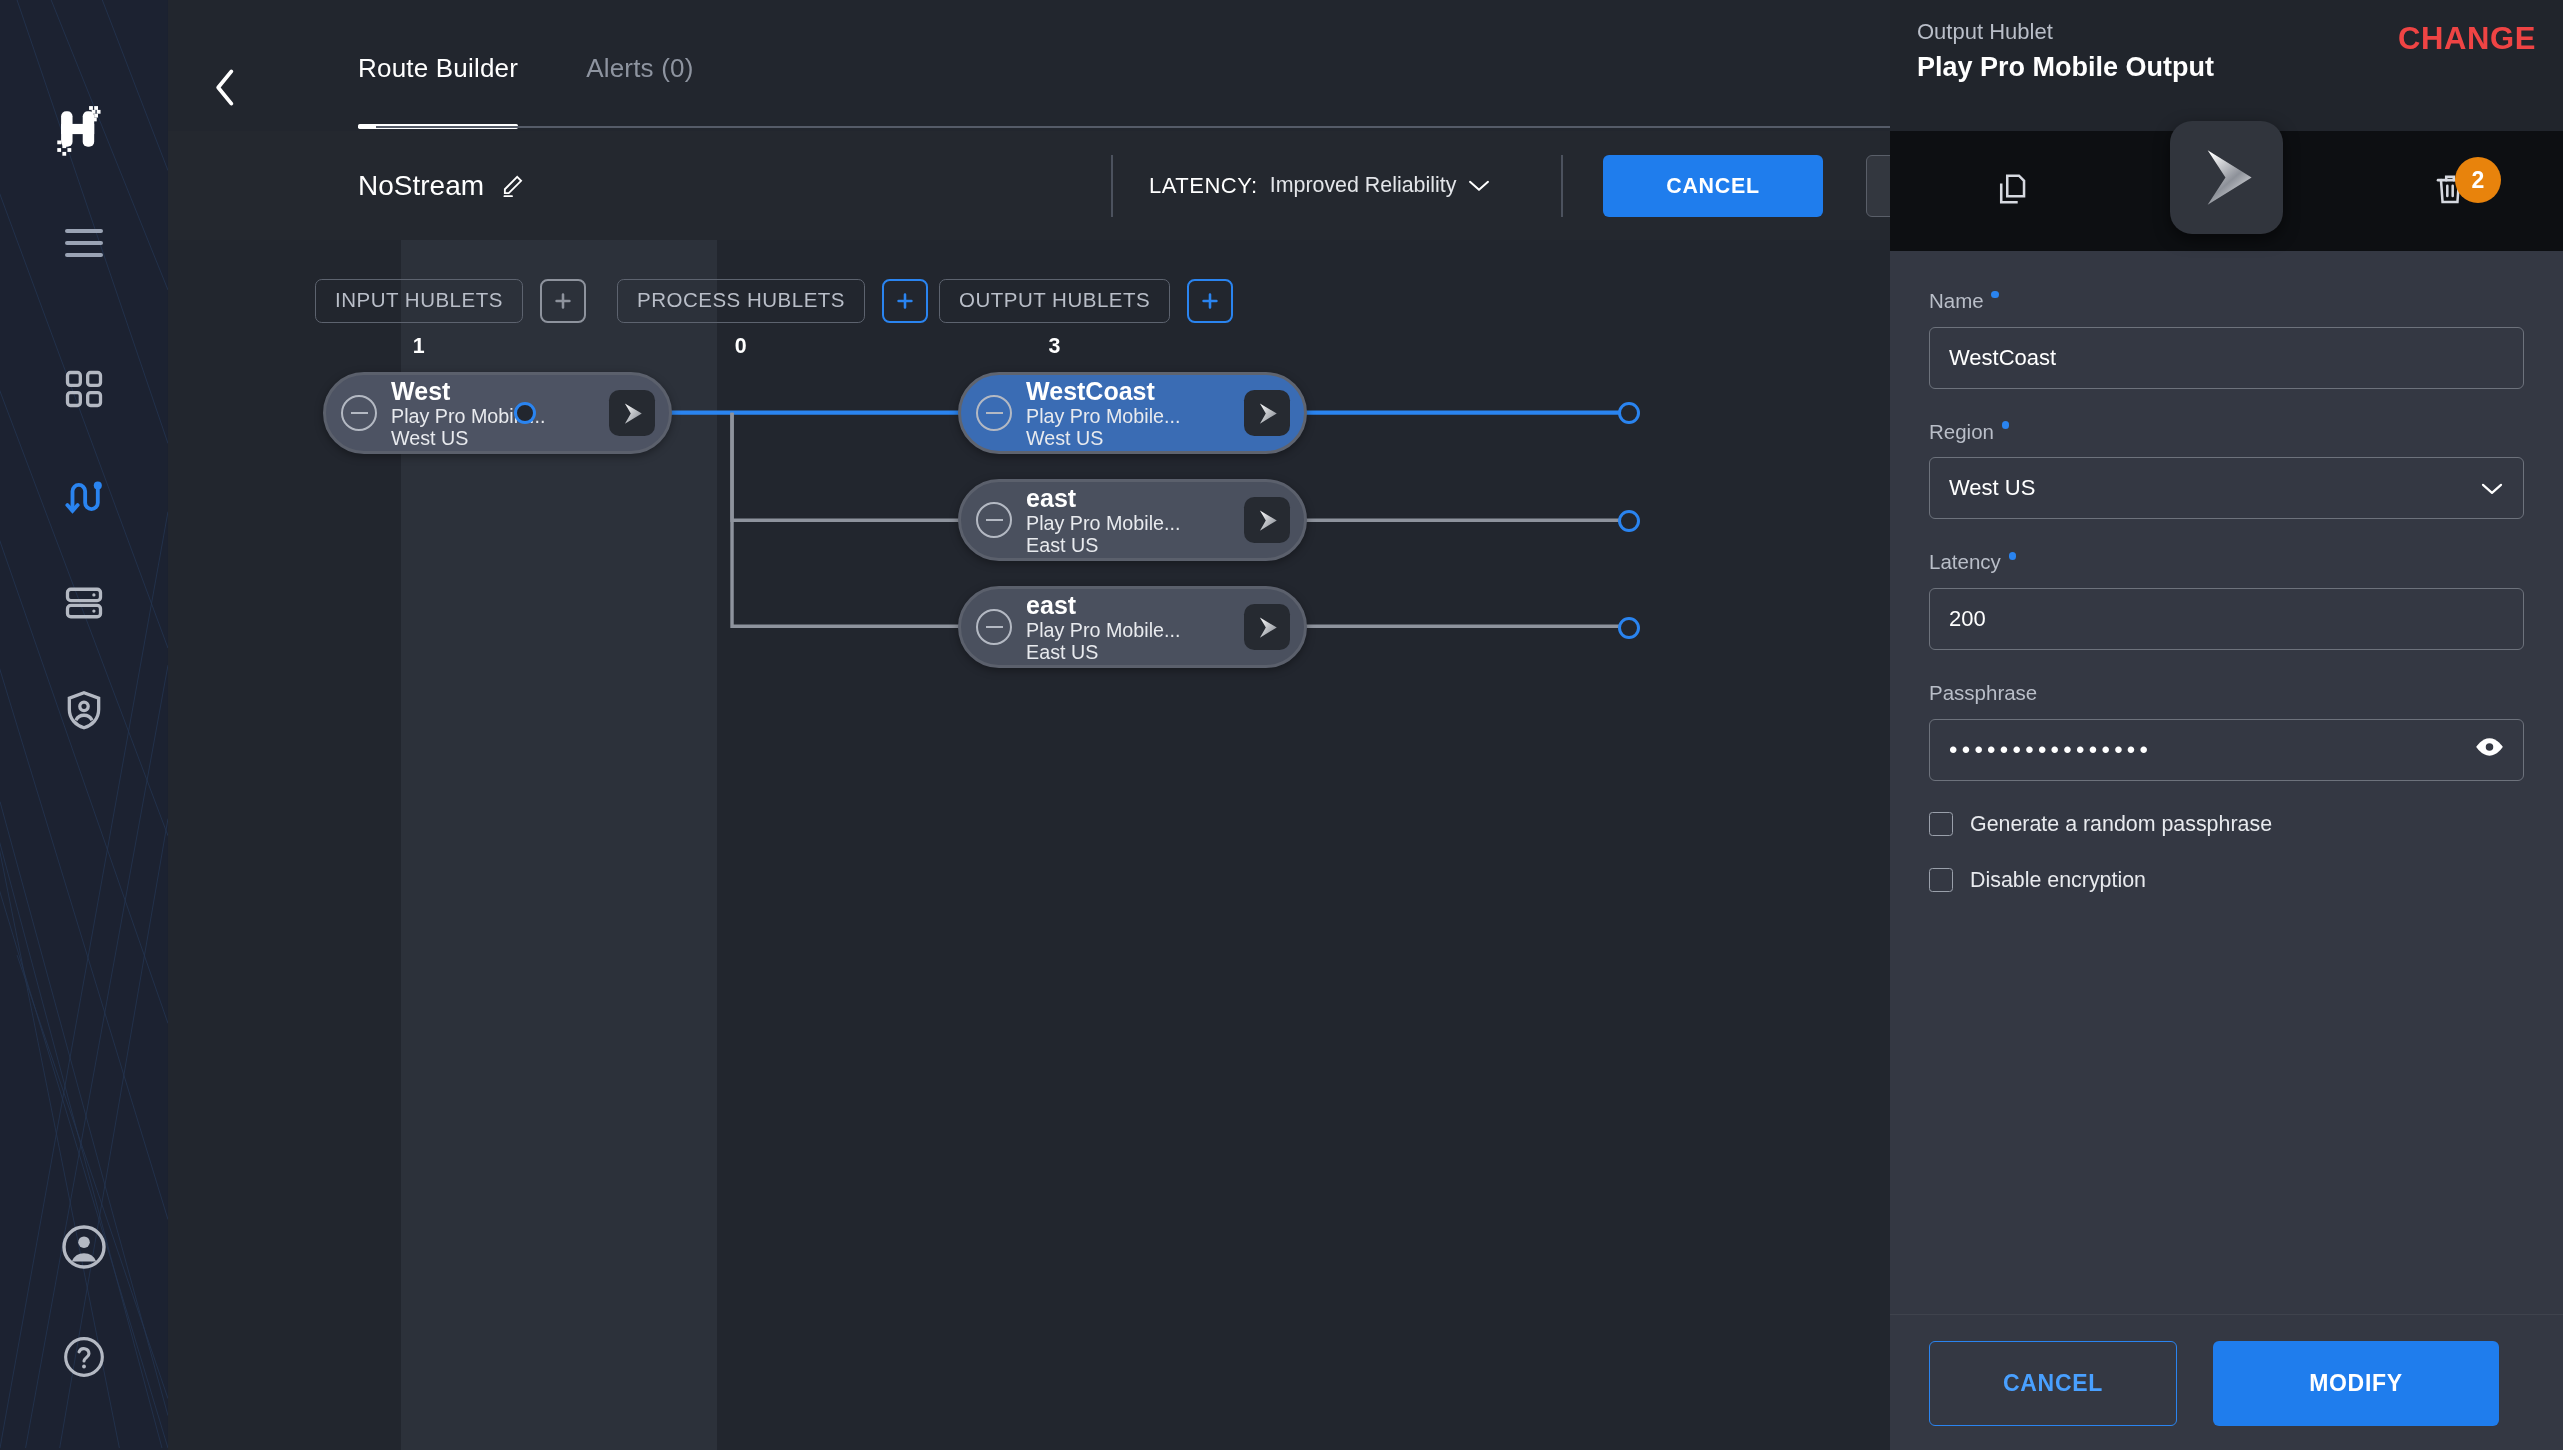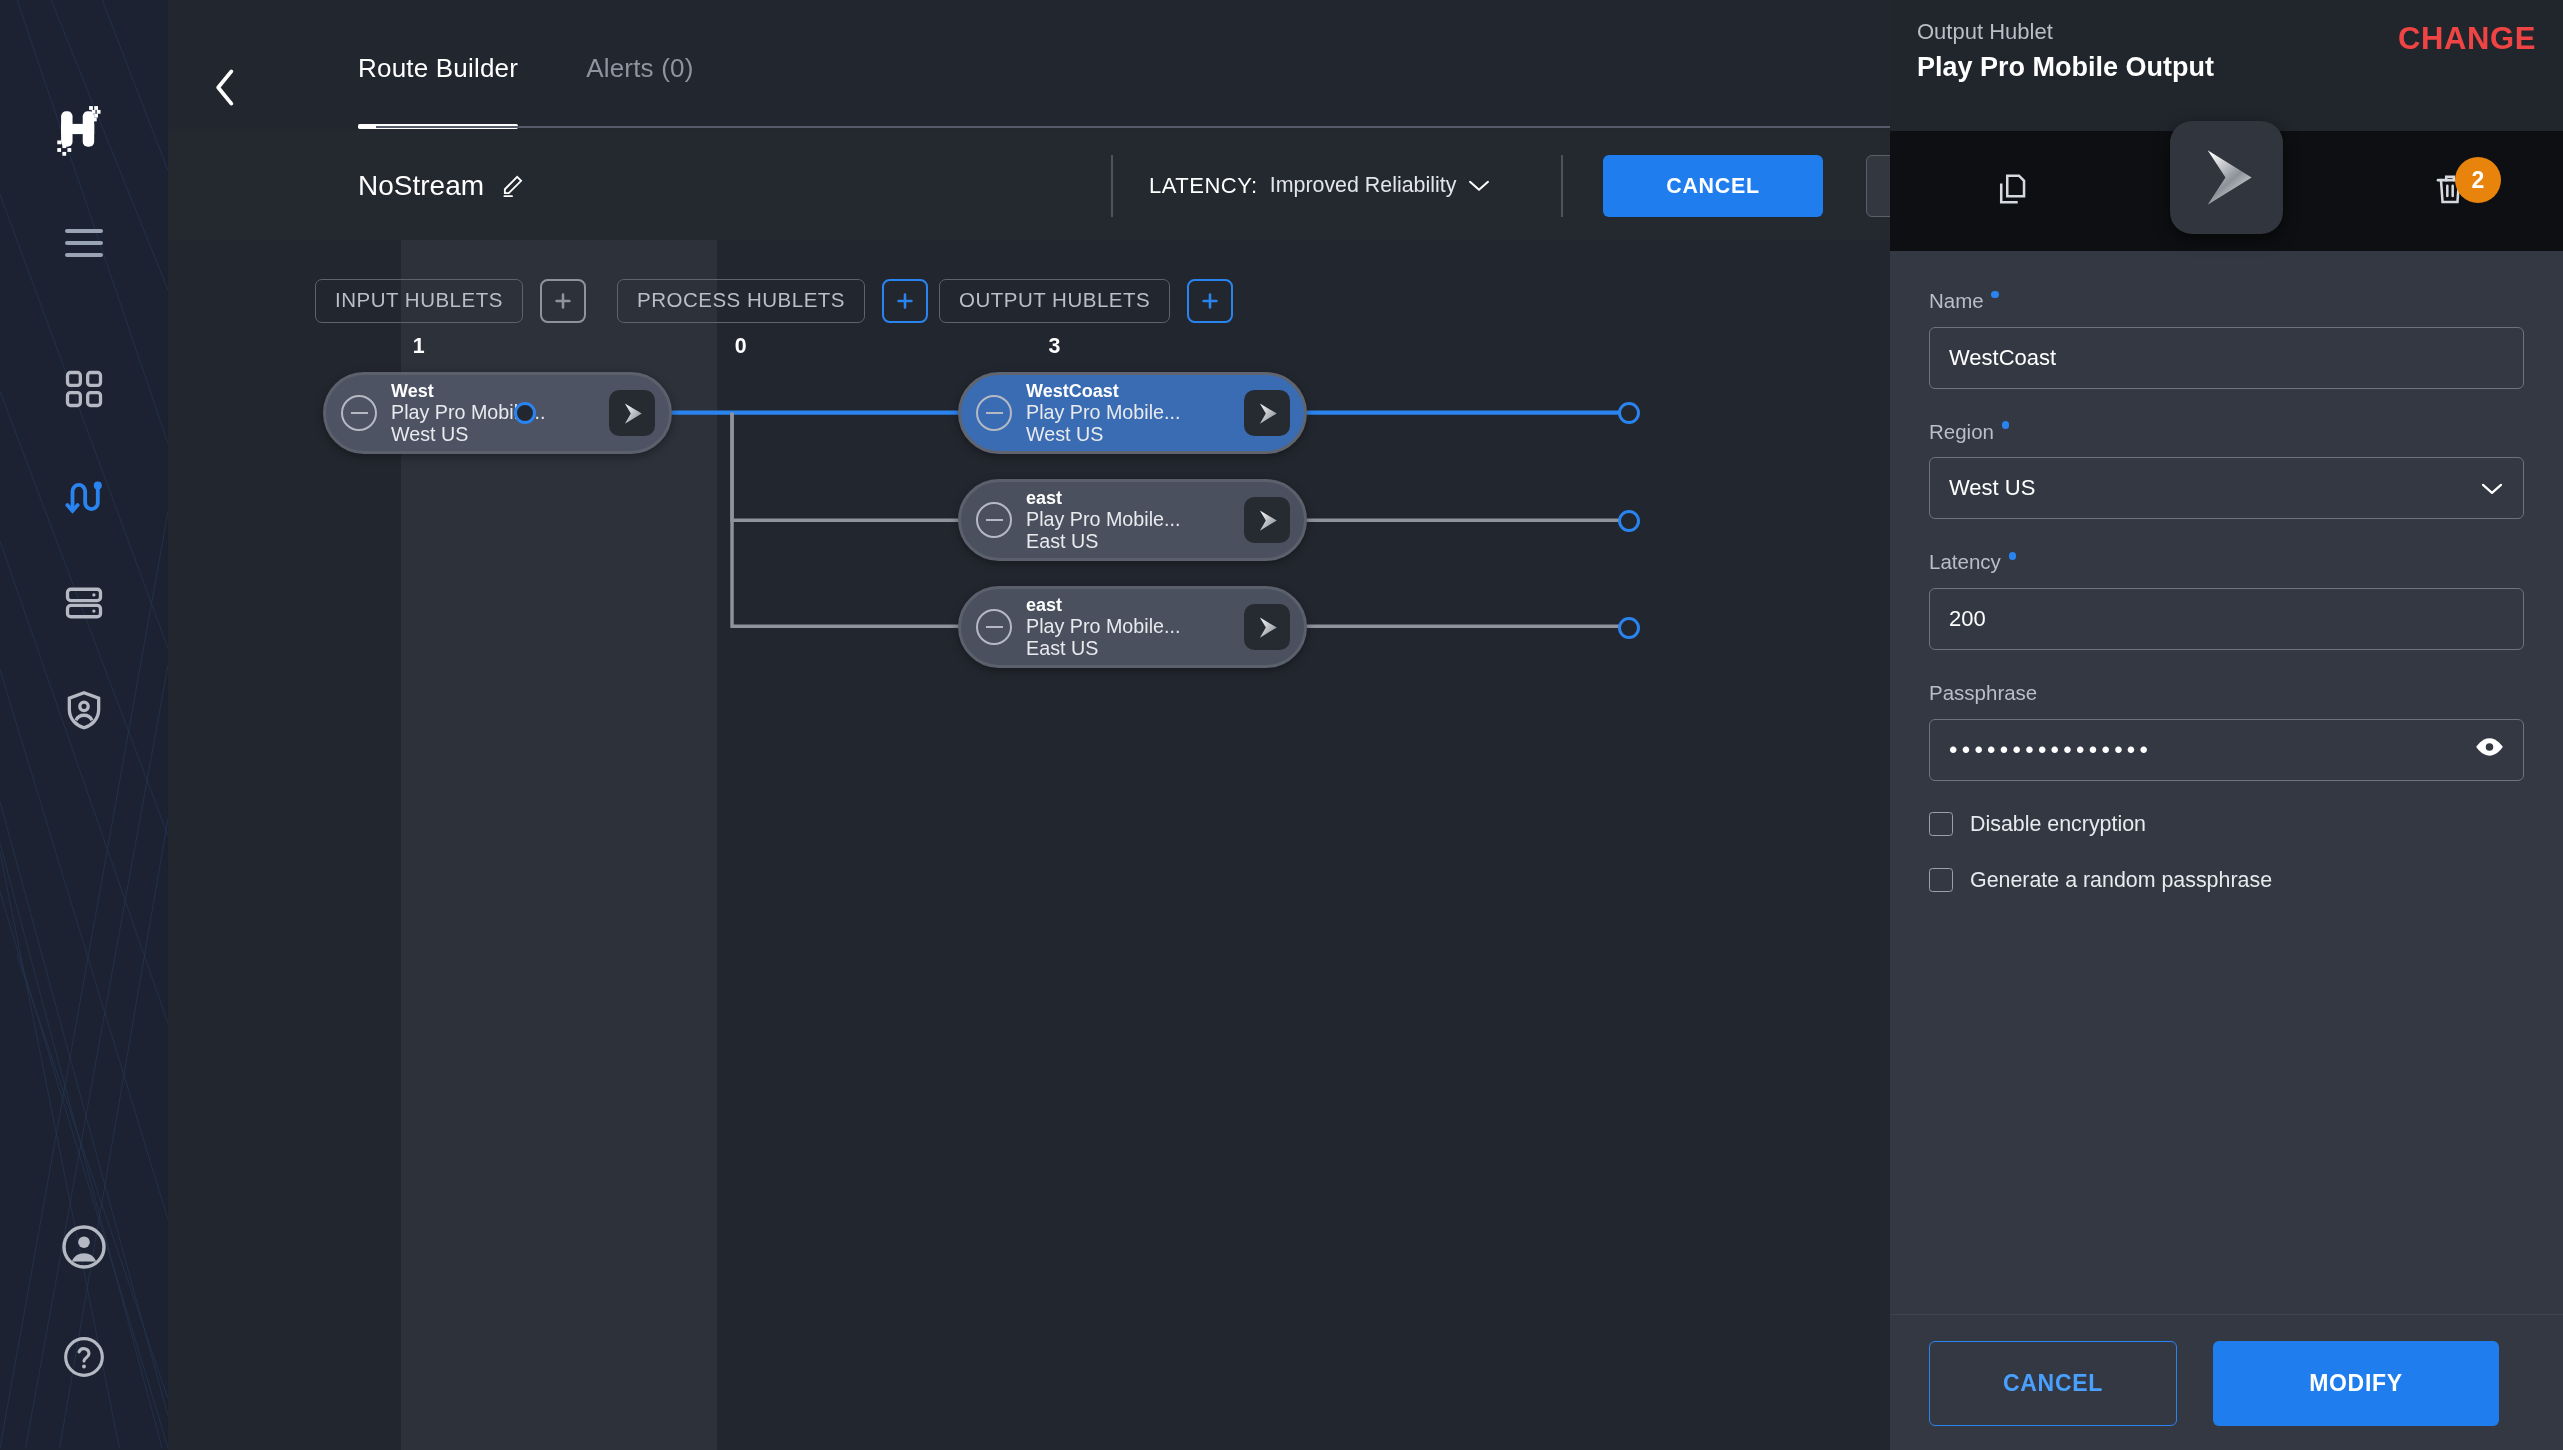--- a/index.html
+++ b/index.html
@@ -105,21 +105,21 @@
   }
   .node.selected { background: #3a6cb4; border-color: #5f646f; }
   .node.dark { background: #4a505e; }
   .node-minus {
     width: 36px; height: 36px; border-radius: 50%;
     border: 2.6px solid #b4b9c3; flex: 0 0 36px;
     display: flex; align-items: center; justify-content: center;
   }
   .node-minus i { display: block; width: 17px; height: 2.6px; background: #b4b9c3; }
   .node-text { margin-left: 13.7px; flex: 1 1 auto; line-height: 1.13; }
-  .node-title { color: #fff; font-size: 18px; font-weight: bold; }
+  .node-title { color: #fff; font-size: 25px; font-weight: bold; }
   .node-sub { color: #e8eaee; font-size: 19.7px; }
   .node-logo {
     width: 46px; height: 46px; border-radius: 10.3px; background: #262a31;
     display: flex; align-items: center; justify-content: center; margin-right: 13.7px;
     flex: 0 0 46px;
   }
 
   .port {
     position: absolute; width: 22px; height: 22px; border-radius: 50%;
     border: 3.4px solid #2a84f0; background: #22262e; cursor: pointer;
@@ -534,26 +534,26 @@
             <svg width="29" height="20.5" viewBox="0 0 24 16">
               <path d="M12 0.8C5.6 0.8 1 8 1 8s4.6 7.2 11 7.2S23 8 23 8 18.4 0.8 12 0.8z" fill="#fff"></path>
               <circle cx="12" cy="8" r="3.1" fill="#343843"></circle>
             </svg>
           </span>
         </div>
       </div>
 
       <div class="check-row">
         <span class="check-box"></span>
-        <span class="check-label">Disable encryption</span>
+        <span class="check-label">Generate a random passphrase</span>
       </div>
 
       <div class="check-row">
         <span class="check-box"></span>
-        <span class="check-label">Generate a random passphrase</span>
+        <span class="check-label">Disable encryption</span>
       </div>
     </div>
 
     <div class="panel-footer">
       <button class="btn-cancel-panel">CANCEL</button>
       <button class="btn-modify-panel">MODIFY</button>
     </div>
   </div>
 </div>
 

